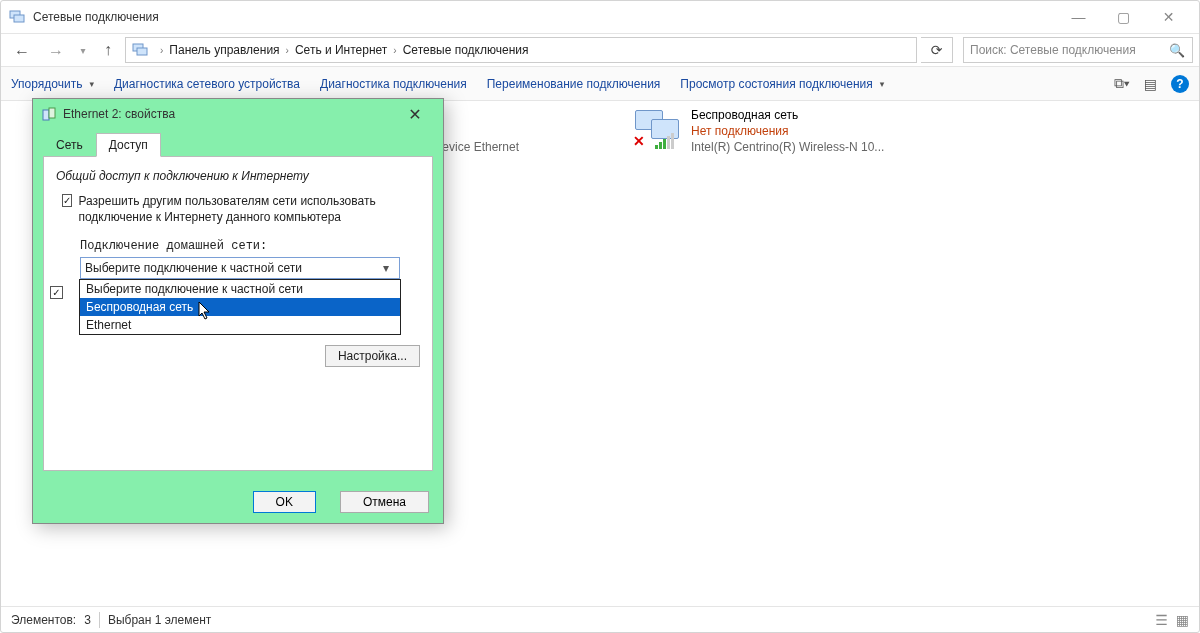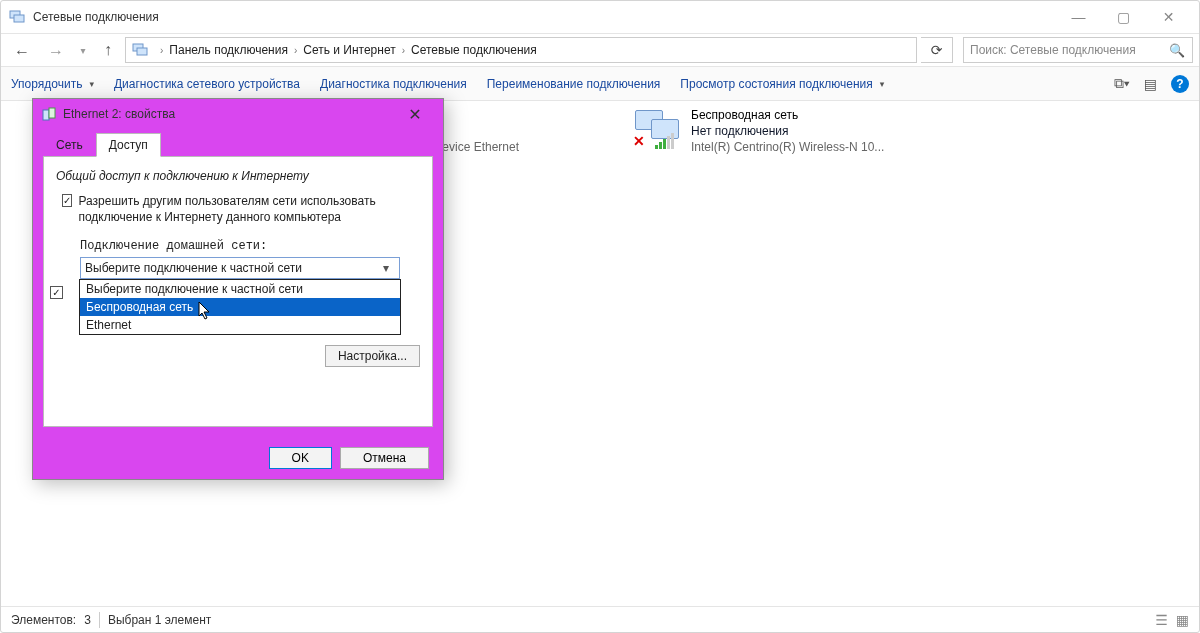--- a/index.html
+++ b/index.html
@@ -34,50 +34,50 @@
 .cmdbar-right { margin-left: auto; display: flex; align-items: center; gap: 14px; color: #555; }
 .cmdbar-right .ic { font-size: 14px; }
 .help-icon { width: 18px; height: 18px; border-radius: 50%; background: #0078d7; color: #fff; font-size: 12px; display: flex; align-items: center; justify-content: center; font-weight: bold; }
 
 
 .content { flex: 1; position: relative; background: #fff; }
 .net-item { position: absolute; display: flex; align-items: flex-start; gap: 8px; font-size: 12px; }
 .net-item .thumb { width: 48px; height: 40px; position: relative; }
 .net-item .lines { display: flex; flex-direction: column; line-height: 1.35; }
 .net-item .l1 { color: #000; }
-.net-item .l2 { color: #0f172a; }
+.net-item .l2 { color: #c2410c; }
 .net-item .l3 { color: #666; }
 .xmark { position: absolute; bottom: -2px; left: -2px; color: #d00; font-weight: bold; font-size: 14px; }
 
 
 .statusbar { height: 26px; border-top: 1px solid #e5e5e5; display: flex; align-items: center; padding: 0 10px; font-size: 12px; color: #333; gap: 8px; }
 .statusbar .right { margin-left: auto; display: flex; gap: 8px; color: #888; font-size: 14px; }
 
 
-.dialog { position: absolute; left: 32px; top: 98px; width: 412px; height: 382px; background: #d946ef; border: 1px solid #888; box-shadow: 4px 4px 18px rgba(0,0,0,0.25); display: flex; flex-direction: column; }
+.dialog { position: absolute; left: 32px; top: 98px; width: 412px; height: 426px; background: #86efac; border: 1px solid #888; box-shadow: 4px 4px 18px rgba(0,0,0,0.25); display: flex; flex-direction: column; }
 .dlg-titlebar { height: 30px; display: flex; align-items: center; padding: 0 8px; font-size: 12px; color: #333; }
 .dlg-titlebar .dicon { width: 16px; height: 16px; margin-right: 6px; }
 .dlg-close { margin-left: auto; width: 40px; height: 30px; display: flex; align-items: center; justify-content: center; font-size: 16px; color: #333; }
 .dlg-tabs { display: flex; padding: 4px 10px 0 10px; font-size: 12px; }
 .dlg-tab { padding: 4px 12px; border: 1px solid transparent; color: #222; cursor: default; position: relative; }
 .dlg-tab.active { border: 1px solid #bbb; border-bottom: 1px solid #fff; background: #fff; z-index: 2; }
 .dlg-body { border: 1px solid #bbb; margin: 0 10px 10px 10px; flex: 1; padding: 12px 12px; font-size: 12px; color: #222; position: relative; margin-top: -1px; background: #fff; }
 .group-title { margin-bottom: 10px; font-style: italic; }
 .chk-row { display: flex; align-items: flex-start; gap: 6px; margin: 6px 0 4px 6px; }
 .chk { width: 13px; height: 13px; border: 1px solid #555; background: #fff; display: flex; align-items: center; justify-content: center; font-size: 10px; color: #222; margin-top: 1px; }
 .lbl { line-height: 1.35; }
 .sub-label { margin: 14px 0 4px 24px; font-family: Liberation Mono, monospace; }
 .combo { margin-left: 24px; width: 320px; height: 22px; border: 1px solid #7a9fd6; background: #fff; display: flex; align-items: center; padding: 0 4px; font-size: 12px; position: relative; }
 .combo .ctext { flex: 1; }
 .combo .cbtn { width: 18px; text-align: center; color: #555; }
 .dropdown { position: absolute; left: 23px; top: 0; width: 322px; border: 1px solid #222; background: #fff; font-size: 12px; }
 .dd-item { padding: 2px 6px; }
 .dd-item.sel { background: #0a64c8; color: #fff; }
 .btn-settings { position: absolute; right: 12px; top: 188px; padding: 3px 12px; border: 1px solid #aaa; background: #f3f3f3; font-size: 12px; }
-.dlg-buttons { display: flex; justify-content: flex-end; gap: 8px; padding: 10px 14px; }
+.dlg-buttons { display: flex; justify-content: flex-end; gap: 24px; padding: 10px 14px; }
 .dlg-buttons .btn { padding: 3px 22px; border: 1px solid #aaa; background: #f3f3f3; font-size: 12px; }
 .dlg-buttons .btn.primary { border: 1px solid #0078d7; }
 
 .cursor { position: absolute; width: 14px; height: 20px; pointer-events: none; }
 
 
 .monitors { width: 48px; height: 36px; position: relative; }
 .monitors::before, .monitors::after { content: ''; position: absolute; width: 26px; height: 18px; background: #cfe4fb; border: 1px solid #6f96c9; border-radius: 2px; }
 .monitors::before { left: 0; top: 3px; }
 .monitors::after { left: 16px; top: 12px; }
@@ -108,21 +108,21 @@
     <div class="nav-arrow active">←</div>
     <div class="nav-arrow">→</div>
     <div class="nav-arrow" style="width:16px;font-size:10px;">▾</div>
     <div class="nav-up">↑</div>
     <div class="breadcrumb">
       <svg class="bc-icon" viewBox="0 0 16 16">
           <rect x="1" y="2" width="10" height="7" fill="#cfe4fb" stroke="#6f96c9"></rect>
           <rect x="5" y="6" width="10" height="7" fill="#cfe4fb" stroke="#6f96c9"></rect>
         </svg>
       <span class="bc-sep">›</span>
-      <span>Панель подключения</span>
+      <span>Панель управления</span>
       <span class="bc-sep">›</span>
       <span>Сеть и Интернет</span>
       <span class="bc-sep">›</span>
       <span>Сетевые подключения</span>
     </div>
     <div class="refresh-btn">⟳</div>
     <div class="search-box">
       <span>Поиск: Сетевые подключения</span>
       <span class="sicon">🔍</span>
     </div>

